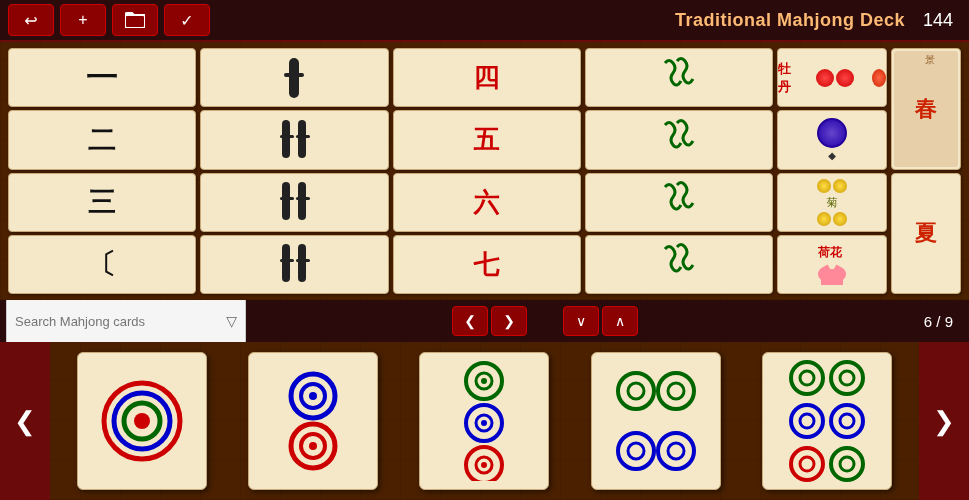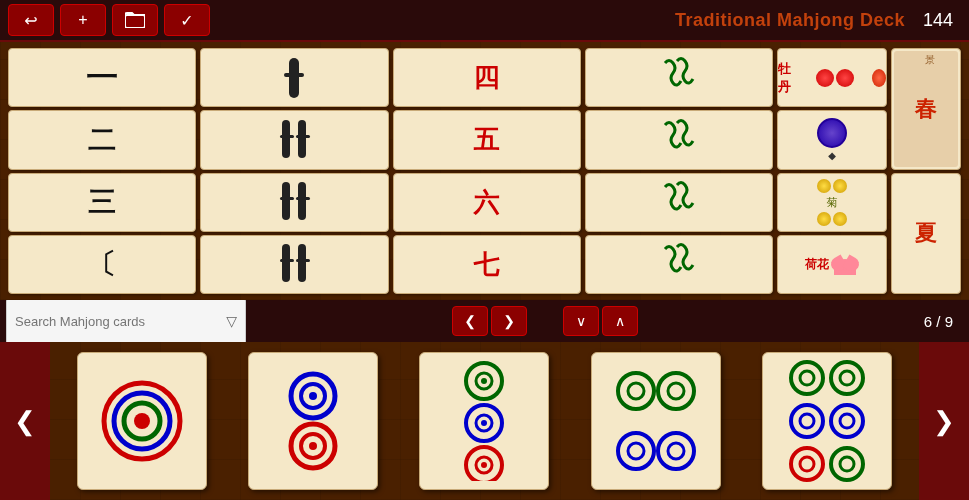--- a/index.html
+++ b/index.html
@@ -29,21 +29,21 @@
       border-radius: 4px;
       display: flex;
       align-items: center;
       justify-content: center;
       cursor: pointer;
       color: white;
       font-size: 16px;
     }
     #deck-title {
       margin-left: auto;
-      color: #c2410c;
+      color: #fdba74;
       font-size: 18px;
       font-weight: bold;
       letter-spacing: 0.5px;
     }
     #card-count {
       color: #fff;
       font-size: 18px;
       margin-left: 12px;
       margin-right: 8px;
       text-align: right;
@@ -353,21 +353,21 @@
           <div style="width:14px;height:14px;background:radial-gradient(#ffdd44,#cc9900);border-radius:50%;"></div>
         </div>
         <div style="font-size:11px;color:#556600;">菊</div>
         <div style="display:flex; gap:2px;">
           <div style="width:14px;height:14px;background:radial-gradient(#ffdd44,#cc9900);border-radius:50%;"></div>
           <div style="width:14px;height:14px;background:radial-gradient(#ffdd44,#cc9900);border-radius:50%;"></div>
         </div>
       </div>
     </div>
     <div class="mahjong-card flower-tile">
-      <div style="display:flex; flex-direction:row; align-items:center; gap:2px;">
+      <div style="display:flex; flex-direction:column; gap:2px;">
         <span style="font-size:12px; color:#cc0000; font-weight:bold;">荷花</span>
         <div style="width:28px;height:22px; position:relative;">
           <div style="position:absolute;bottom:0;left:50%;transform:translateX(-50%);width:22px;height:16px;background:#ff8899;border-radius:50% 50% 0 0;"></div>
           <div style="position:absolute;bottom:4px;left:0;width:14px;height:14px;background:#ff8899;border-radius:50% 0 0 50%;transform:rotate(-30deg);"></div>
           <div style="position:absolute;bottom:4px;right:0;width:14px;height:14px;background:#ff8899;border-radius:0 50% 50% 0;transform:rotate(30deg);"></div>
         </div>
       </div>
     </div>
   </div>
 

